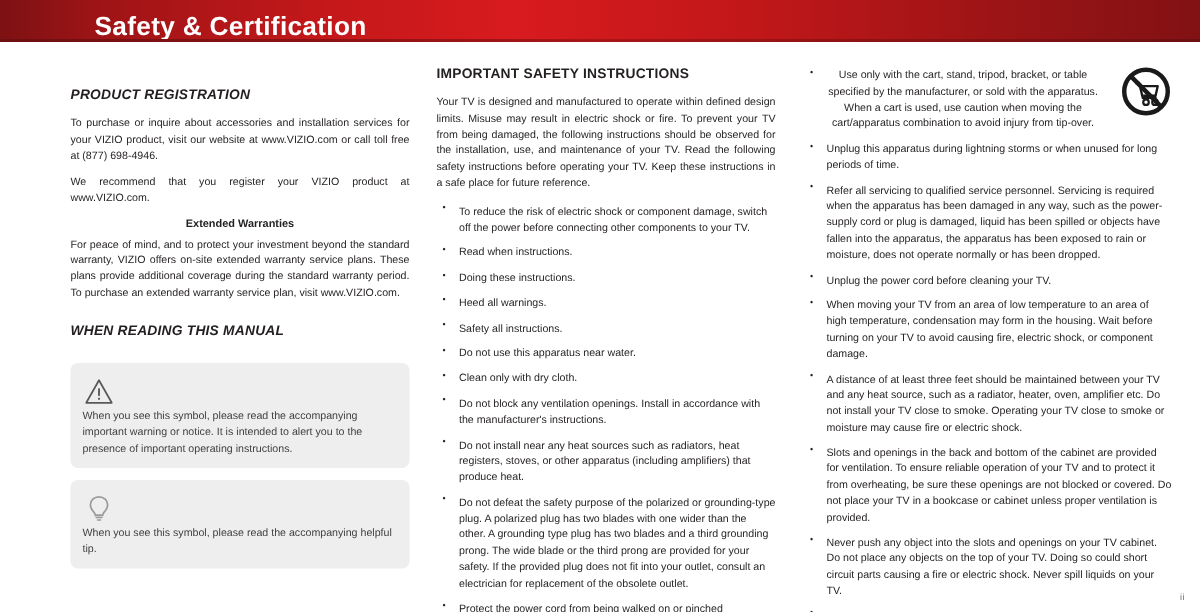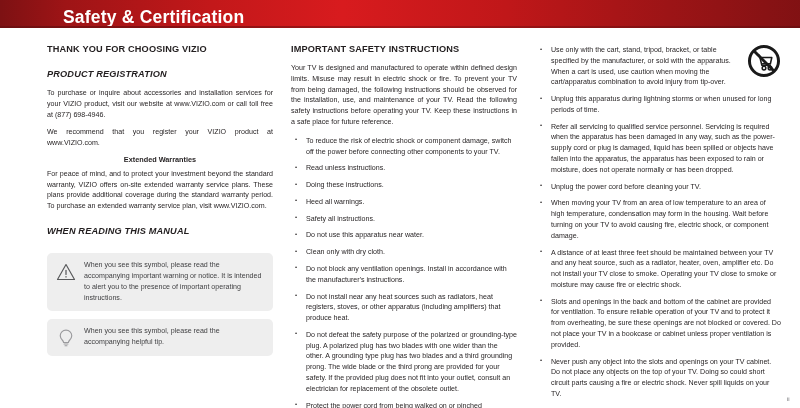--- a/index.html
+++ b/index.html
@@ -120,30 +120,31 @@
     content: "\2022";
     position: absolute;
     left: 4px;
     top: -0.5px;
     font-size: 6px;
     color: #231f20;
   }
   ul.bullets.intro { margin-top: 8px; }
 
   
-  li.has-icon { padding-right: 48px; }
+  li.has-icon { padding-right: 48px; text-align: center; }
 
   
   .callout {
     background: #eeeeee;
     border-radius: 5px;
     padding: 7px 9px 7px 8px;
     display: flex;
     align-items: flex-start;
     margin-bottom: 8px;
+    flex-direction: column;
   }
   .callout .ico {
     flex: 0 0 auto;
     width: 22px;
     height: 22px;
     margin-right: 7px;
     margin-top: 1px;
     display: flex;
     align-items: center;
     justify-content: center;
@@ -181,21 +182,20 @@
 
   <div class="banner">
     <div class="banner-title">Safety &amp; Certification</div>
   </div>
   <div class="banner-underline"></div>
 
   <div class="content">
 
     <div class="col col-1">
 
-      <h2 class="sec">THANK YOU FOR CHOOSING VIZIO</h2>
 
 
 
       <h2 class="sec gap">PRODUCT REGISTRATION</h2>
 
       <p class="body">To purchase or inquire about accessories and installation services for your VIZIO product, visit our website at www.VIZIO.com or call toll free at (877) 698-4946.</p>
 
       <p class="body">We recommend that you register your VIZIO product at www.VIZIO.com.</p>
 
       <h3 class="subsec">Extended Warranties</h3>
@@ -234,21 +234,21 @@
     </div>
 
     <div class="col col-2">
 
       <h2 class="sec">IMPORTANT SAFETY INSTRUCTIONS</h2>
 
       <p class="body">Your TV is designed and manufactured to operate within defined design limits. Misuse may result in electric shock or fire. To prevent your TV from being damaged, the following instructions should be observed for the installation, use, and maintenance of your TV. Read the following safety instructions before operating your TV. Keep these instructions in a safe place for future reference.</p>
 
       <ul class="bullets intro">
         <li>To reduce the risk of electric shock or component damage, switch off the power before connecting other components to your TV.</li>
-        <li>Read unless instructions.</li>
+        <li>Read when instructions.</li>
         <li>Doing these instructions.</li>
         <li>Heed all warnings.</li>
         <li>Safety all instructions.</li>
         <li>Do not use this apparatus near water.</li>
         <li>Clean only with dry cloth.</li>
         <li>Do not block any ventilation openings. Install in accordance with the manufacturer's instructions.</li>
         <li>Do not install near any heat sources such as radiators, heat registers, stoves, or other apparatus (including amplifiers) that produce heat.</li>
         <li>Do not defeat the safety purpose of the polarized or grounding-type plug. A polarized plug has two blades with one wider than the other. A grounding type plug has two blades and a third grounding prong. The wide blade or the third prong are provided for your safety. If the provided plug does not fit into your outlet, consult an electrician for replacement of the obsolete outlet.</li>
         <li>Protect the power cord from being walked on or pinched particularly at plugs, convenience receptacles, and the point where they exit from the apparatus.</li>
 

